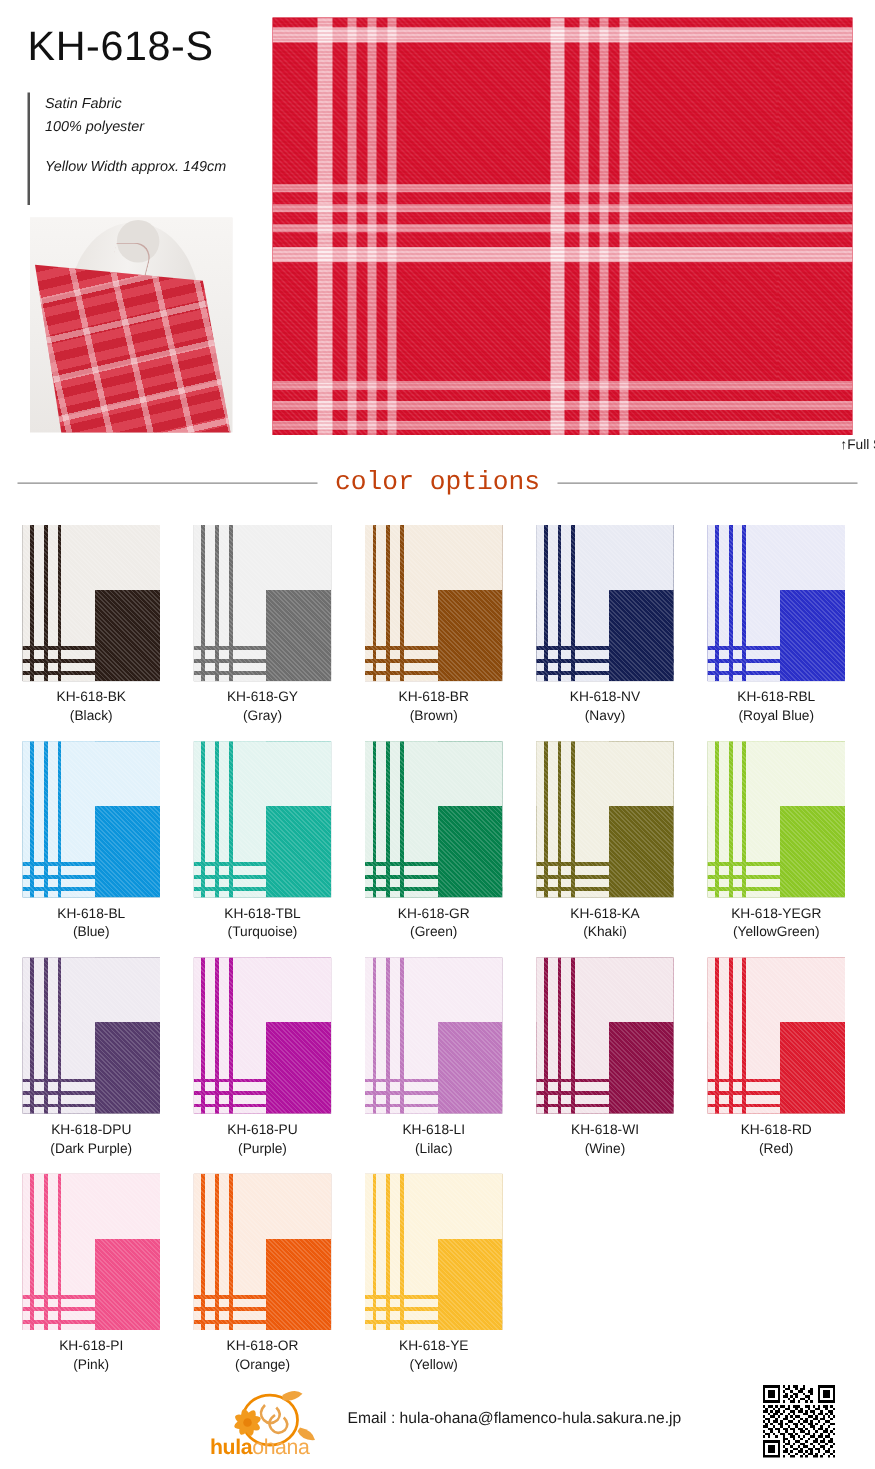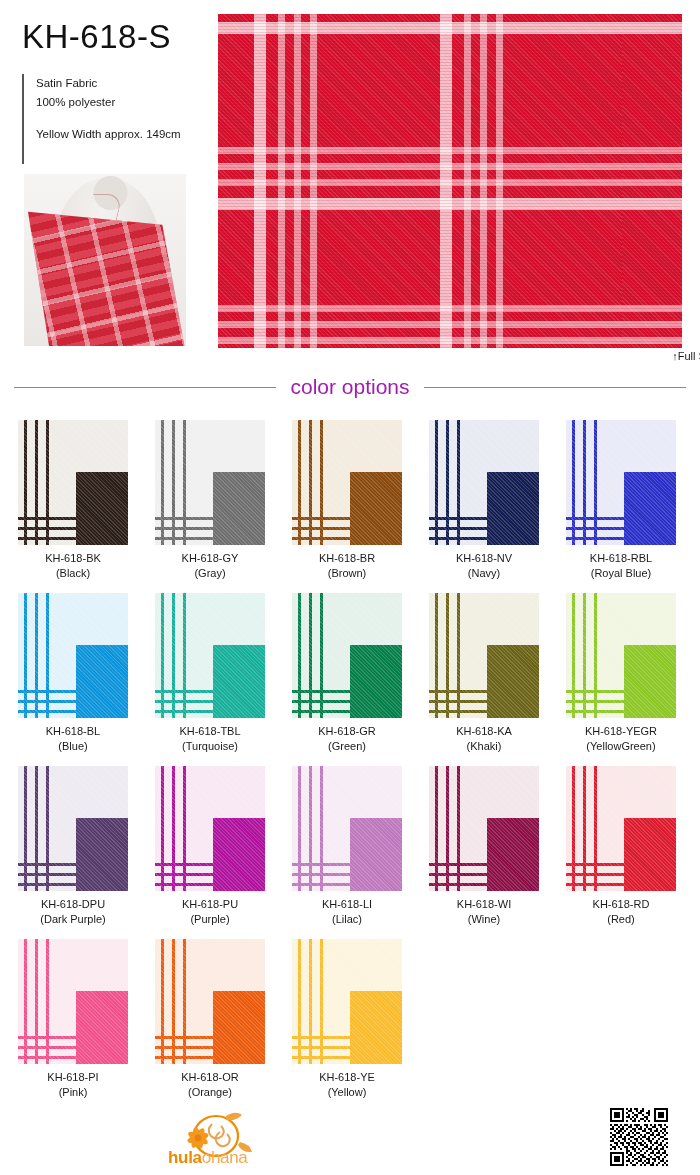--- a/index.html
+++ b/index.html
@@ -39,20 +39,21 @@
     padding-left: 12px;
     display: flex;
     flex-direction: column;
     justify-content: flex-start;
   }
   .spec-line {
     font-size: 11.5px;
     line-height: 19px;
     color: #1a1a1a;
     white-space: nowrap;
+    font-style: italic;
   }
   .spec-gap { height: 13px; }
 
   
   #mannequin-photo {
     position: absolute;
     left: 24px; top: 174px;
     width: 162px; height: 172px;
     background: #f2f0ee;
     overflow: hidden;
@@ -182,22 +183,23 @@
     gap: 14px;
   }
   #color-options-header .rule {
     flex: 1 1 auto;
     height: 1px;
     background: #8a8a8a;
   }
   #color-options-title {
     font-size: 21px;
     font-weight: 400;
-    color: #a21caf;
-    white-space: nowrap;
+    color: #c2410c;
+    white-space: nowrap;
+    font-family: Liberation Mono, monospace;
   }
 
   
   #swatch-grid {
     position: absolute;
     left: 18px; top: 420px;
     width: 664px;
     display: grid;
     grid-template-columns: repeat(5, 110px);
     column-gap: 27px;
@@ -523,20 +525,21 @@
       <path d="M44 22 q-6 6 -1 12 q5 5 11 0 q4 -5 -1 -10"></path>
       <path d="M52 30 q-7 5 -3 11 q5 6 11 1 q4 -5 -1 -10"></path>
     </g>
   </svg>
 
   <div id="brand-wordmark">
     <span class="w1">hula</span><span class="w2">ohana</span>
   </div>
 
   <div id="contact-block">
+    <div class="contact-line">Email : hula-ohana@flamenco-hula.sakura.ne.jp</div>
   </div>
 </div>
 
 <svg id="qr-code" viewBox="0 0 29 29" shape-rendering="crispEdges">
   <rect width="29" height="29" fill="#ffffff"></rect>
   <g fill="#000000">
     <path d="M0 0h7v7h-7z"></path>
       <path d="M1 1h5v5h-5z" fill="#fff"></path>
       <path d="M2 2h3v3h-3z"></path>
     <path d="M22 0h7v7h-7z"></path>

